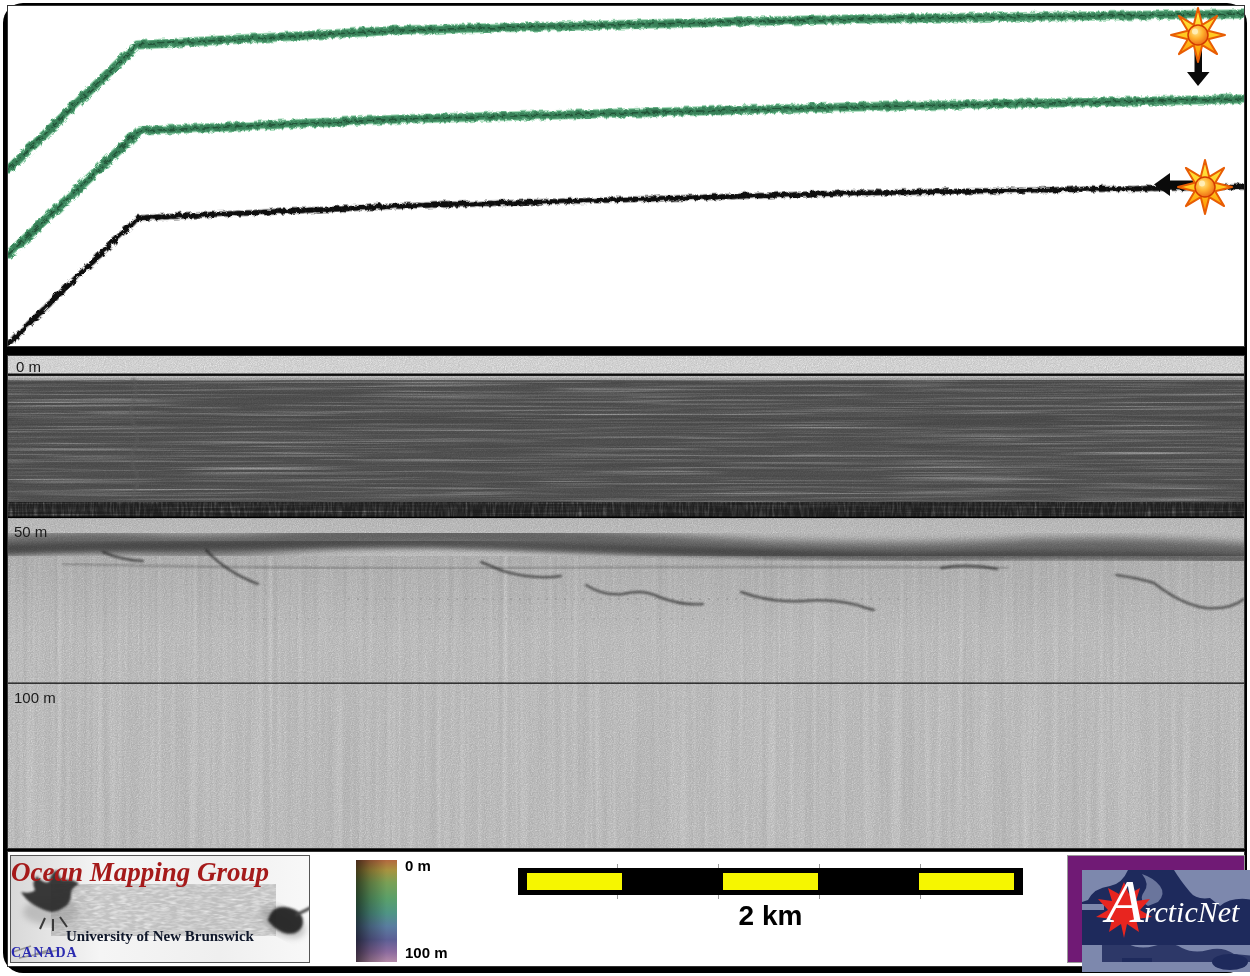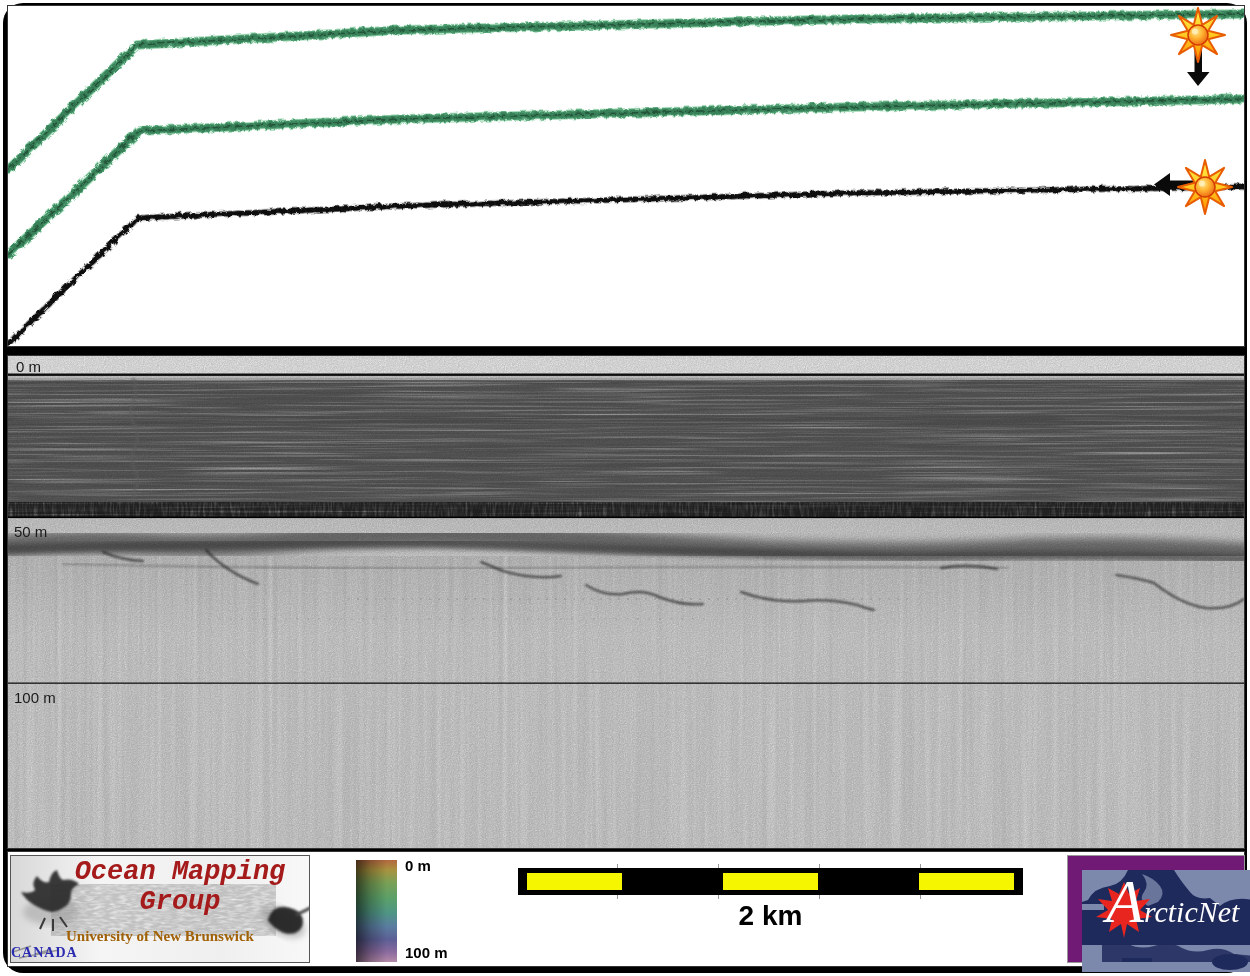--- a/index.html
+++ b/index.html
@@ -11,25 +11,25 @@
   .panel-echo{top:352px;height:492px;background:#ececec;}
   .panel-footer{top:848px;height:114px;}
   .panel svg{position:absolute;left:0;top:0;}
   .depth-label{position:absolute;color:#1a1a1a;font-size:15px;line-height:15px;}
   .dl-0{left:8px;top:3px;}
   .dl-50{left:6px;top:168px;}
   .dl-100{left:6px;top:334px;}
 
   
   .omg-box{position:absolute;left:2px;top:3px;width:298px;height:106px;border:1px solid #555;background:#fff;overflow:hidden;}
-  .omg-title{position:absolute;left:0;top:1px;width:100%;text-align:center;
-    font-family:Liberation Mono, monospace;font-style:italic;font-weight:700;
-    font-size:27px;color:#a51a1a;padding-left:20px;}
+  .omg-title{position:absolute;left:0;top:1px;width:100%;
+    font-family:Liberation Serif, serif;font-style:italic;font-weight:700;
+    font-size:27px;color:#a51a1a;}
   .omg-sub{position:absolute;left:0;top:72px;width:100%;text-align:center;
-    font-family:"Liberation Serif",serif;font-weight:700;font-size:15px;color:#a16207;}
+    font-family:"Liberation Serif",serif;font-weight:700;font-size:15px;color:#0f172a;}
   .omg-country{position:absolute;left:0;top:89px;width:100%;text-align:left;
     font-family:"Liberation Serif",serif;font-weight:700;font-size:14px;letter-spacing:1px;color:#2b2bb0;}
 
   .colorbar{position:absolute;left:348px;top:8px;width:41px;height:102px;
     background:linear-gradient(180deg,#b3683f 0%,#a8933f 10%,#7aa055 22%,#5aa06a 38%,
       #4f9585 52%,#5a7da0 65%,#5c5f95 78%,#8a6a9e 90%,#b48aa8 100%);}
   .colorbar::after{content:"";position:absolute;inset:0;
     background:linear-gradient(90deg,rgba(0,0,0,.6) 0%,rgba(0,0,0,.25) 35%,rgba(0,0,0,0) 75%);}
   .cb-label{position:absolute;font-weight:700;font-size:15px;color:#000;}
   .cb-top{left:397px;top:5px;}

